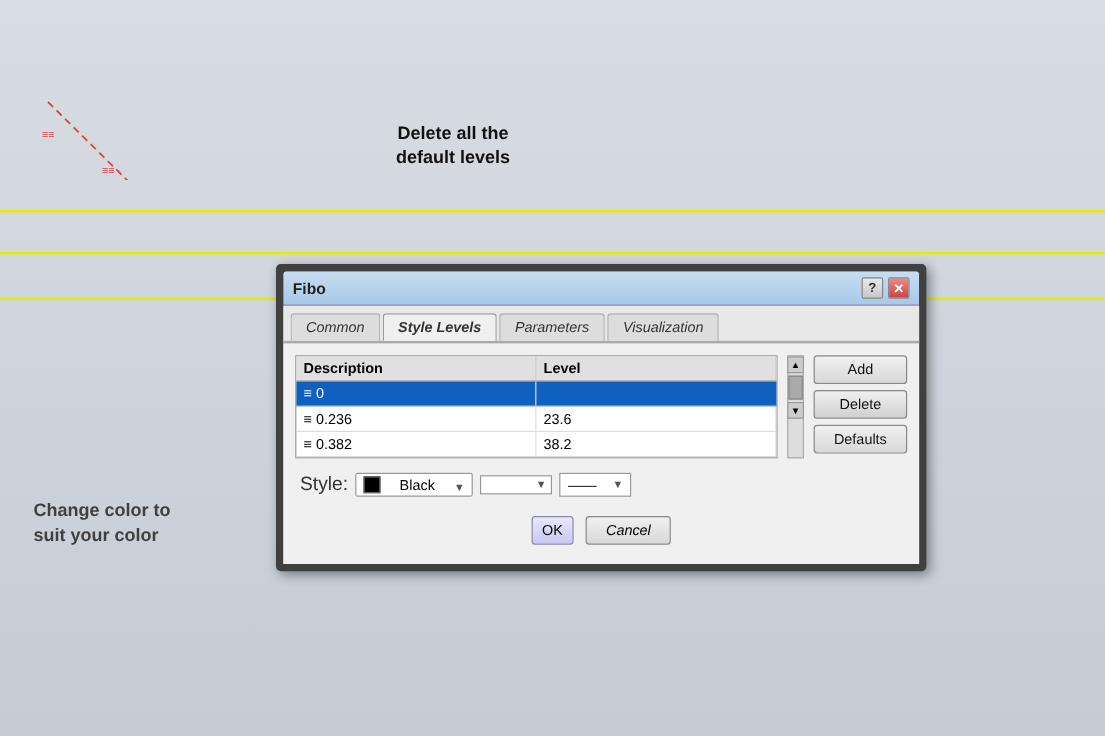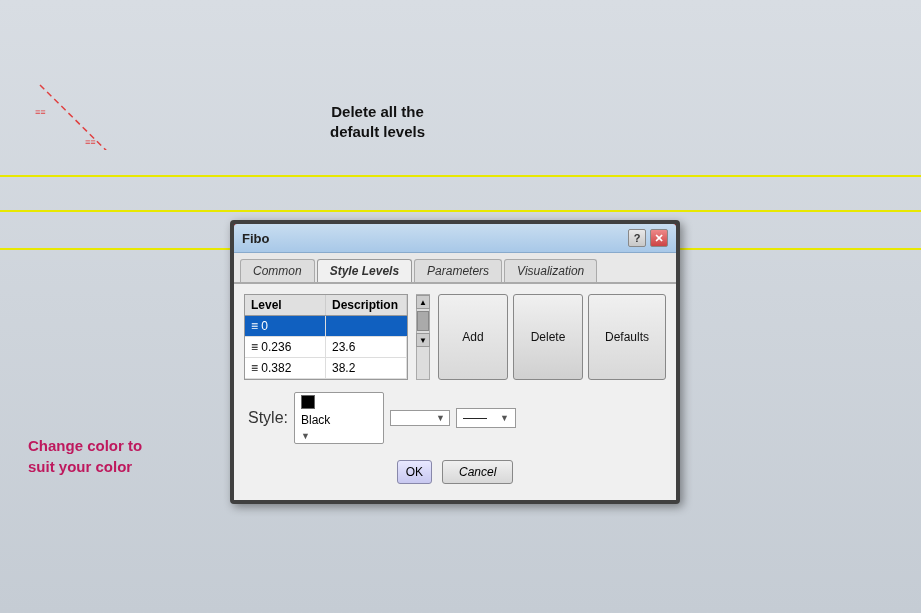--- a/index.html
+++ b/index.html
@@ -35,43 +35,43 @@
       left: 330px;
       text-align: center;
       font-weight: bold;
       font-size: 15px;
       color: #111;
       line-height: 1.3;
     }
 
     .annotation-color {
       position: absolute;
-      bottom: 136px;
+      bottom: 156px;
       left: 28px;
       font-weight: bold;
       font-size: 15px;
-      color: #be185d;
+      color: #404040;
       line-height: 1.4;
     }
 
     
     .arrows-overlay {
       position: absolute;
       inset: 0;
       pointer-events: none;
     }
 
     
     .dialog {
       position: absolute;
       top: 220px;
       left: 230px;
-      width: 450px;
+      width: 542px;
       background: #7f1d1d;
-      border: 4px solid #404040;
+      border: 6px solid #404040;
       border-radius: 4px;
       box-shadow: 3px 3px 10px rgba(0,0,0,0.4);
     }
 
     .dialog-titlebar {
       background: linear-gradient(to bottom, #c8ddf0 0%, #a8c8e8 100%);
       padding: 5px 8px;
       display: flex;
       align-items: center;
       justify-content: space-between;
@@ -206,21 +206,21 @@
       width: 12px;
       height: 20px;
       background: #aaa;
       border: 1px solid #888;
       margin: 2px 0;
     }
 
     
     .table-buttons {
       display: flex;
-      flex-direction: row;
+      flex-direction: column;
       gap: 5px;
       justify-content: flex-start;
     }
 
     .btn {
       padding: 4px 16px;
       font-size: 12px;
       background: linear-gradient(to bottom, #f0f0f0, #d8d8d8);
       border: 1px solid #888;
       border-radius: 3px;
@@ -244,29 +244,28 @@
       padding: 2px 4px;
     }
 
     .style-label {
       font-size: 16px;
       color: #333;
     }
 
     .color-select {
       display: flex;
-      align-items: flex-start;
-      gap: 4px;
+      align-items: flex-end;
+      gap: 16px;
       border: 1px solid #999;
       background: white;
       padding: 2px 6px;
       border-radius: 2px;
       min-width: 90px;
       cursor: pointer;
-      flex-direction: column;
     }
 
     .color-swatch {
       width: 14px; height: 14px;
       background: #000;
       border: 1px solid #666;
     }
 
     .color-name {
       font-size: 12px;
@@ -480,22 +479,22 @@
     <div class="tab">Parameters</div>
     <div class="tab">Visualization</div>
   </div>
 
   <div class="dialog-content">
 
     <div class="table-container">
 
       <div class="fibo-table">
         <div class="fibo-table-header">
+          <div>Description</div>
           <div>Level</div>
-          <div>Description</div>
         </div>
         <div class="fibo-table-row selected">
           <div>≡ 0</div>
         </div>
         <div class="fibo-table-row">
           <div>≡ 0.236</div>
           <div>23.6</div>
         </div>
         <div class="fibo-table-row">
           <div>≡ 0.382</div>

